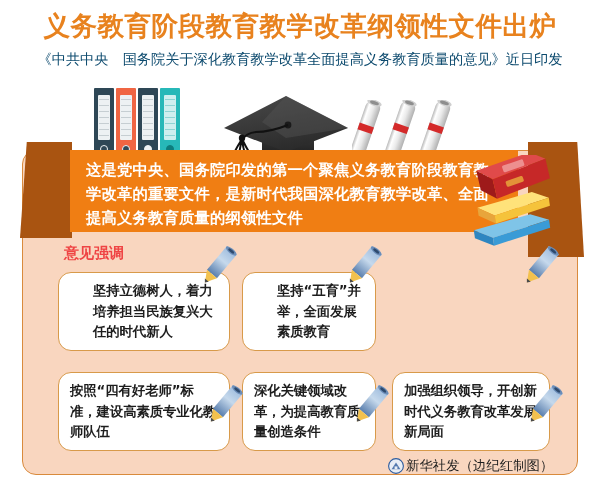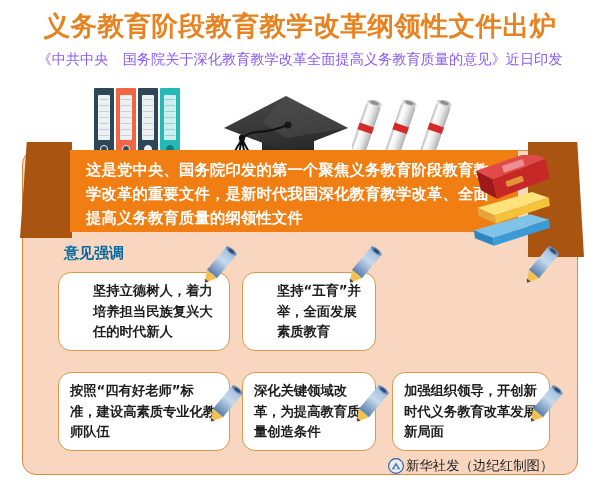--- a/index.html
+++ b/index.html
@@ -30,21 +30,21 @@
     letter-spacing: 0.5px;
     color: #E8821E;
     white-space: nowrap;
   }
   .subtitle {
     position: absolute;
     left: 0; top: 50px;
     width: 600px;
     text-align: center;
     font-size: 14.2px;
-    color: #8b5cf6;
+    color: #0c4a6e;
     white-space: nowrap;
   }
 
   
   .panel {
     position: absolute;
     left: 22px; top: 150px;
     width: 556px; height: 325px;
     background: #F9D6BF;
     border: 1.6px solid #D98A3C;
@@ -160,21 +160,21 @@
     width: 84px; height: 92px;
     z-index: 6;
   }
 
   
   .section-label {
     position: absolute;
     left: 64px; top: 244px;
     font-size: 15px;
     font-weight: bold;
-    color: #0369a1;
+    color: #ef4444;
     z-index: 7;
   }
 
   
   .tipbox {
     position: absolute;
     background: #FFFFFF;
     border: 1.8px solid #D89A4A;
     border-radius: 13px;
     z-index: 7;

